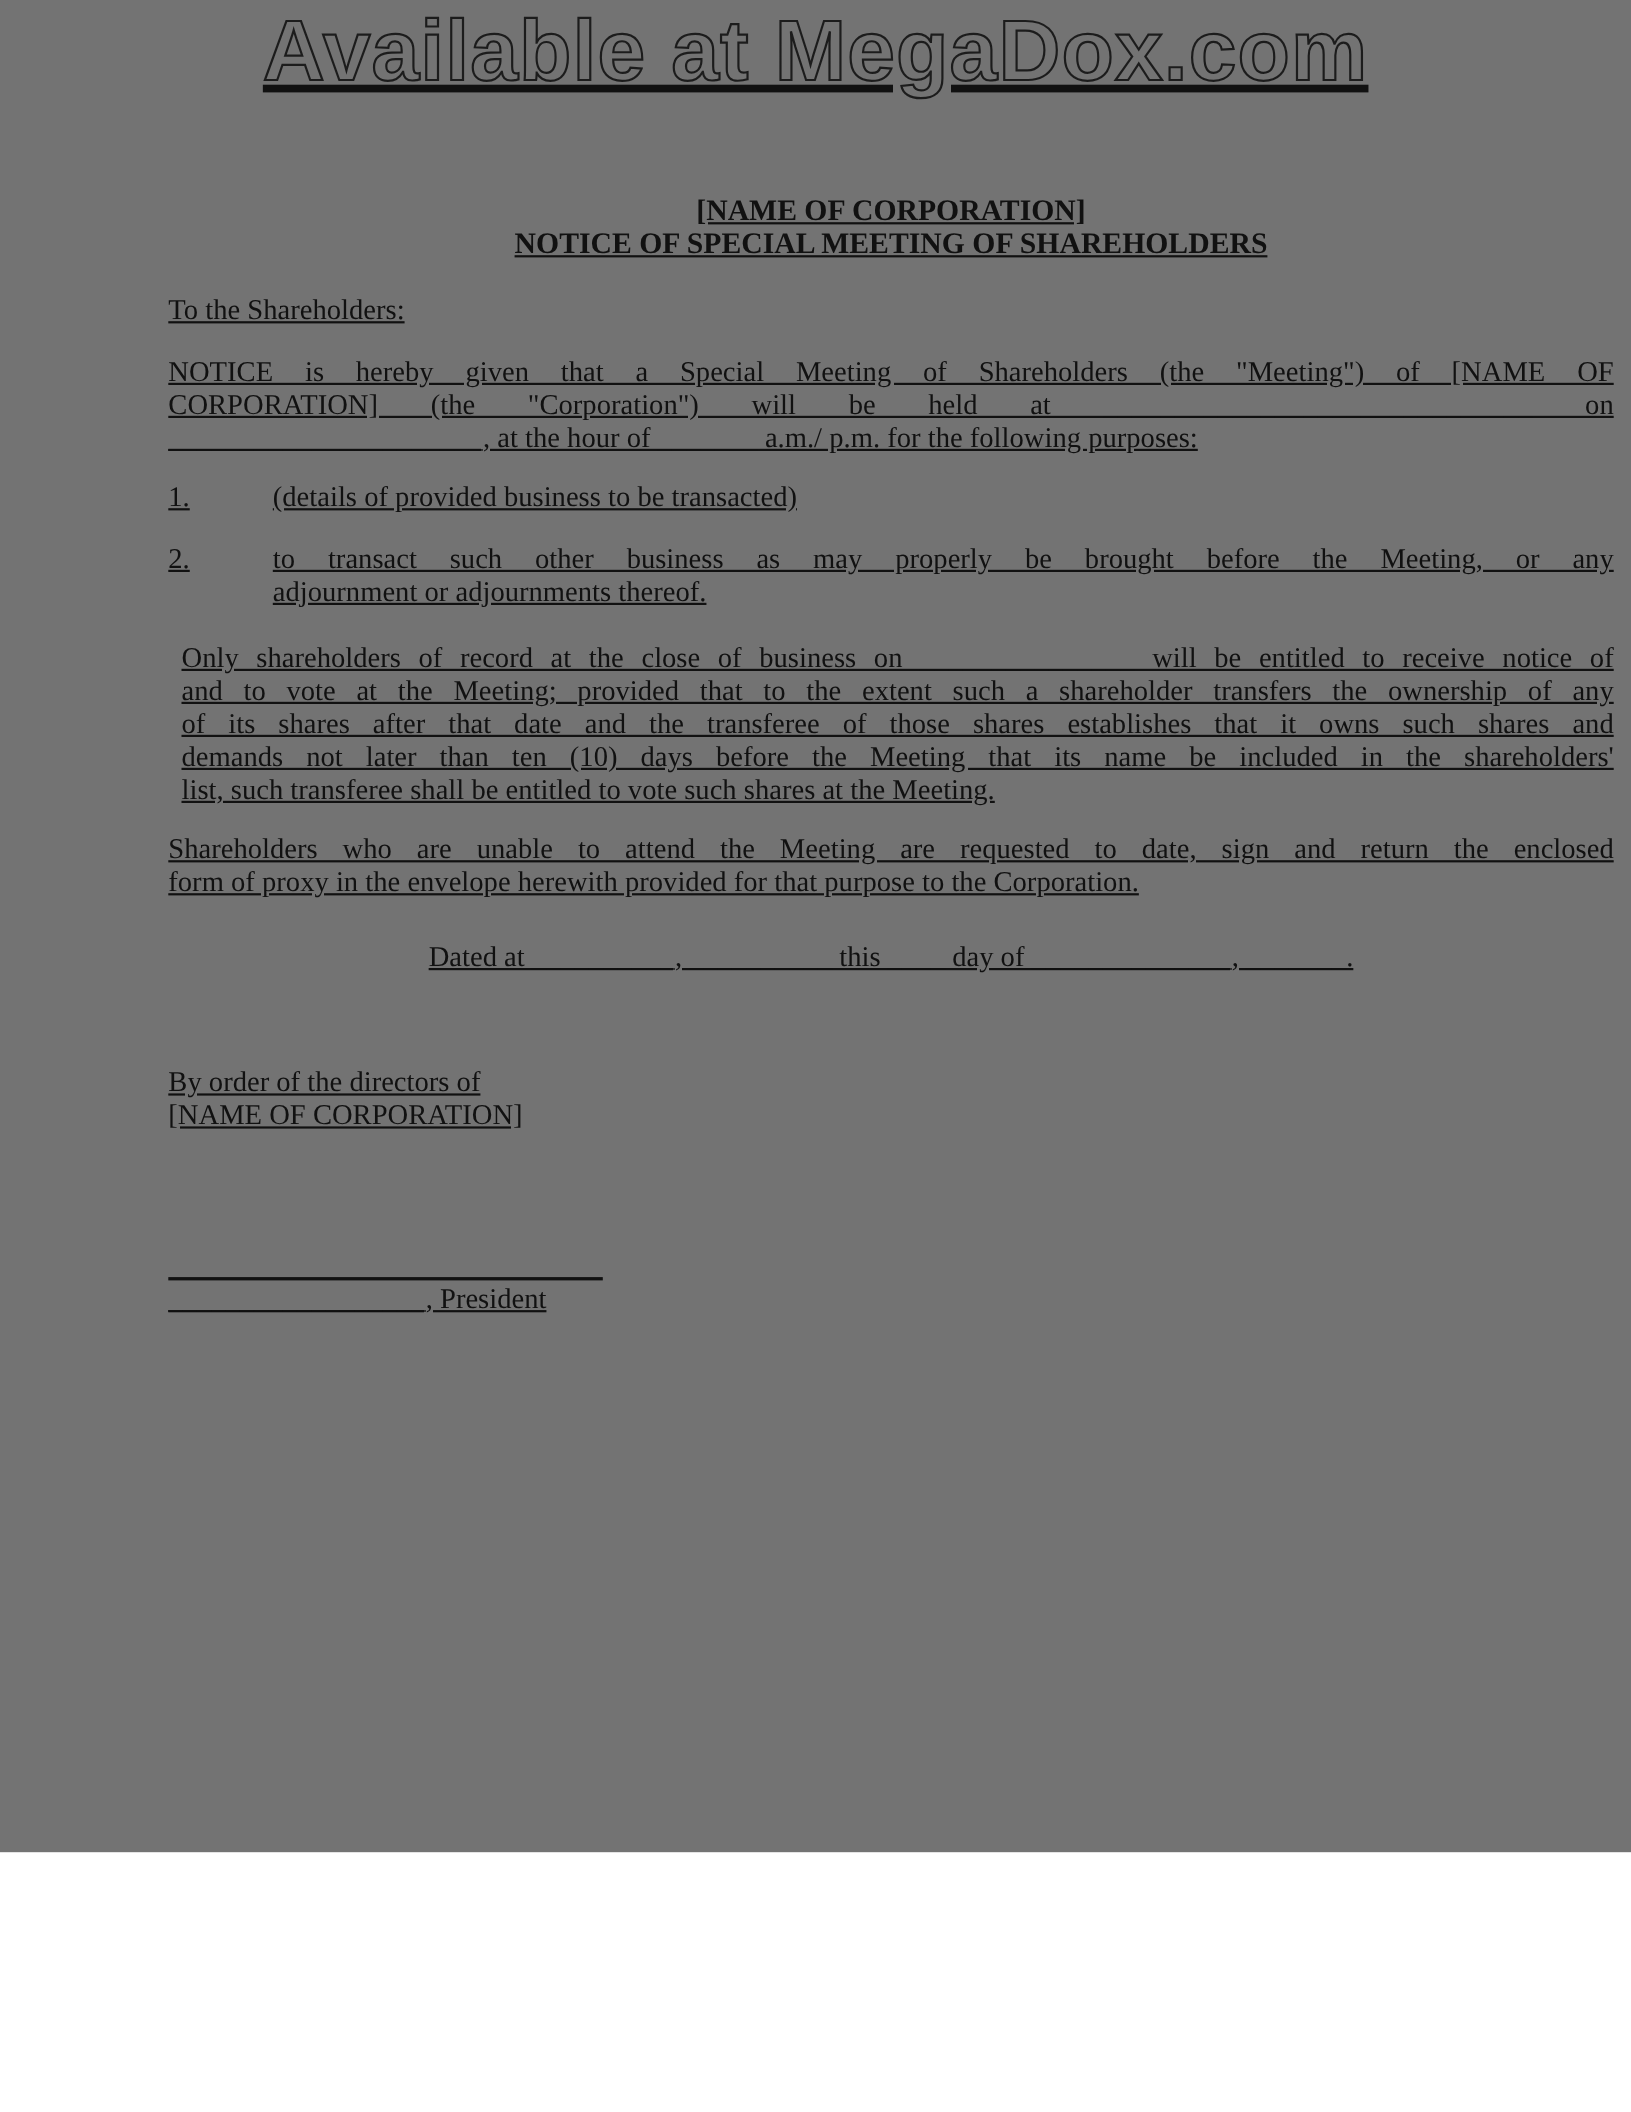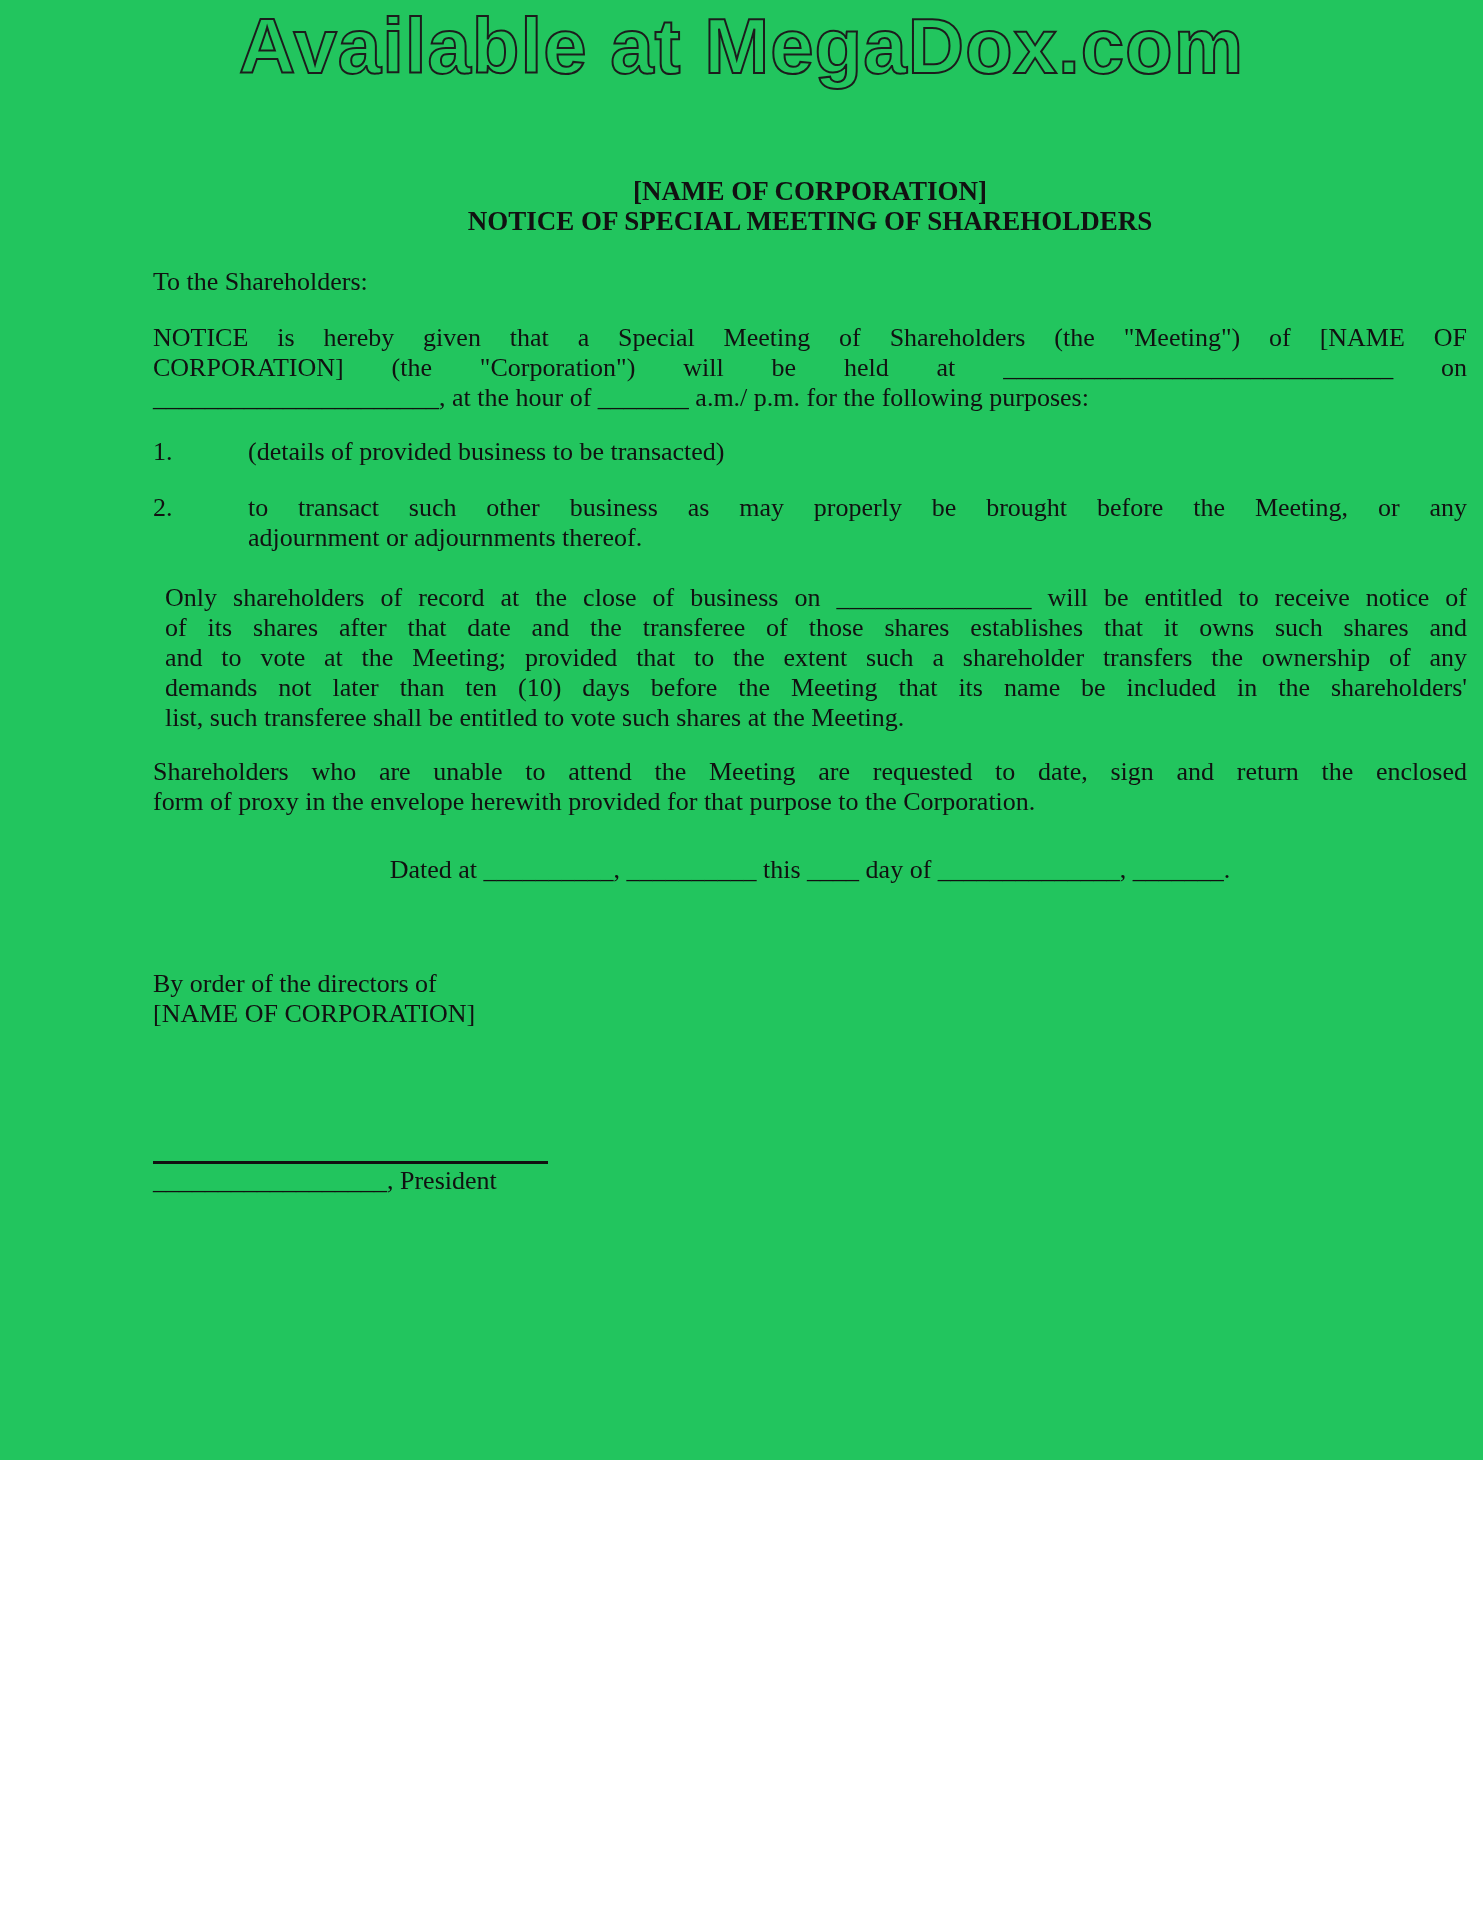--- a/index.html
+++ b/index.html
@@ -1,23 +1,24 @@
 <!DOCTYPE html>
 <html><head>
 <meta charset="utf-8">
 <style>
   html, body { margin: 0; padding: 0; background: #ffffff; }
   .page {
     position: relative;
     width: 1483px;
-    height: 1460px;
-    background: #22c55e;
+    height: 1684px;
+    background: #737373;
     overflow: hidden;
     font-family: "Liberation Serif", serif;
     color: #111111;
+    text-decoration: underline;
   }
   .watermark {
     padding-top: 6px;
     height: 86px;
     text-align: center;
     font-family: "Liberation Sans", sans-serif;
     font-weight: bold;
     font-size: 78px;
     line-height: 80px;
     letter-spacing: 1px;
@@ -91,22 +92,22 @@
           <div class="num">2.</div>
           <div class="libody">
             <div class="line j">to transact such other business as may properly be brought before the Meeting, or any</div>
             <div class="line">adjournment or adjournments thereof.</div>
           </div>
         </div>
       </div>
 
     <div class="para-record">
         <div class="line j">Only shareholders of record at the close of business on _______________ will be entitled to receive notice of</div>
+        <div class="line j">and to vote at the Meeting; provided that to the extent such a shareholder transfers the ownership of any</div>
         <div class="line j">of its shares after that date and the transferee of those shares establishes that it owns such shares and</div>
-        <div class="line j">and to vote at the Meeting; provided that to the extent such a shareholder transfers the ownership of any</div>
         <div class="line j">demands not later than ten (10) days before the Meeting that its name be included in the shareholders'</div>
         <div class="line">list, such transferee shall be entitled to vote such shares at the Meeting.</div>
       </div>
 
     <div class="para-proxy">
         <div class="line j">Shareholders who are unable to attend the Meeting are requested to date, sign and return the enclosed</div>
         <div class="line">form of proxy in the envelope herewith provided for that purpose to the Corporation.</div>
       </div>
 
     <div class="dated">Dated at __________, __________ this ____ day of ______________, _______.</div>

